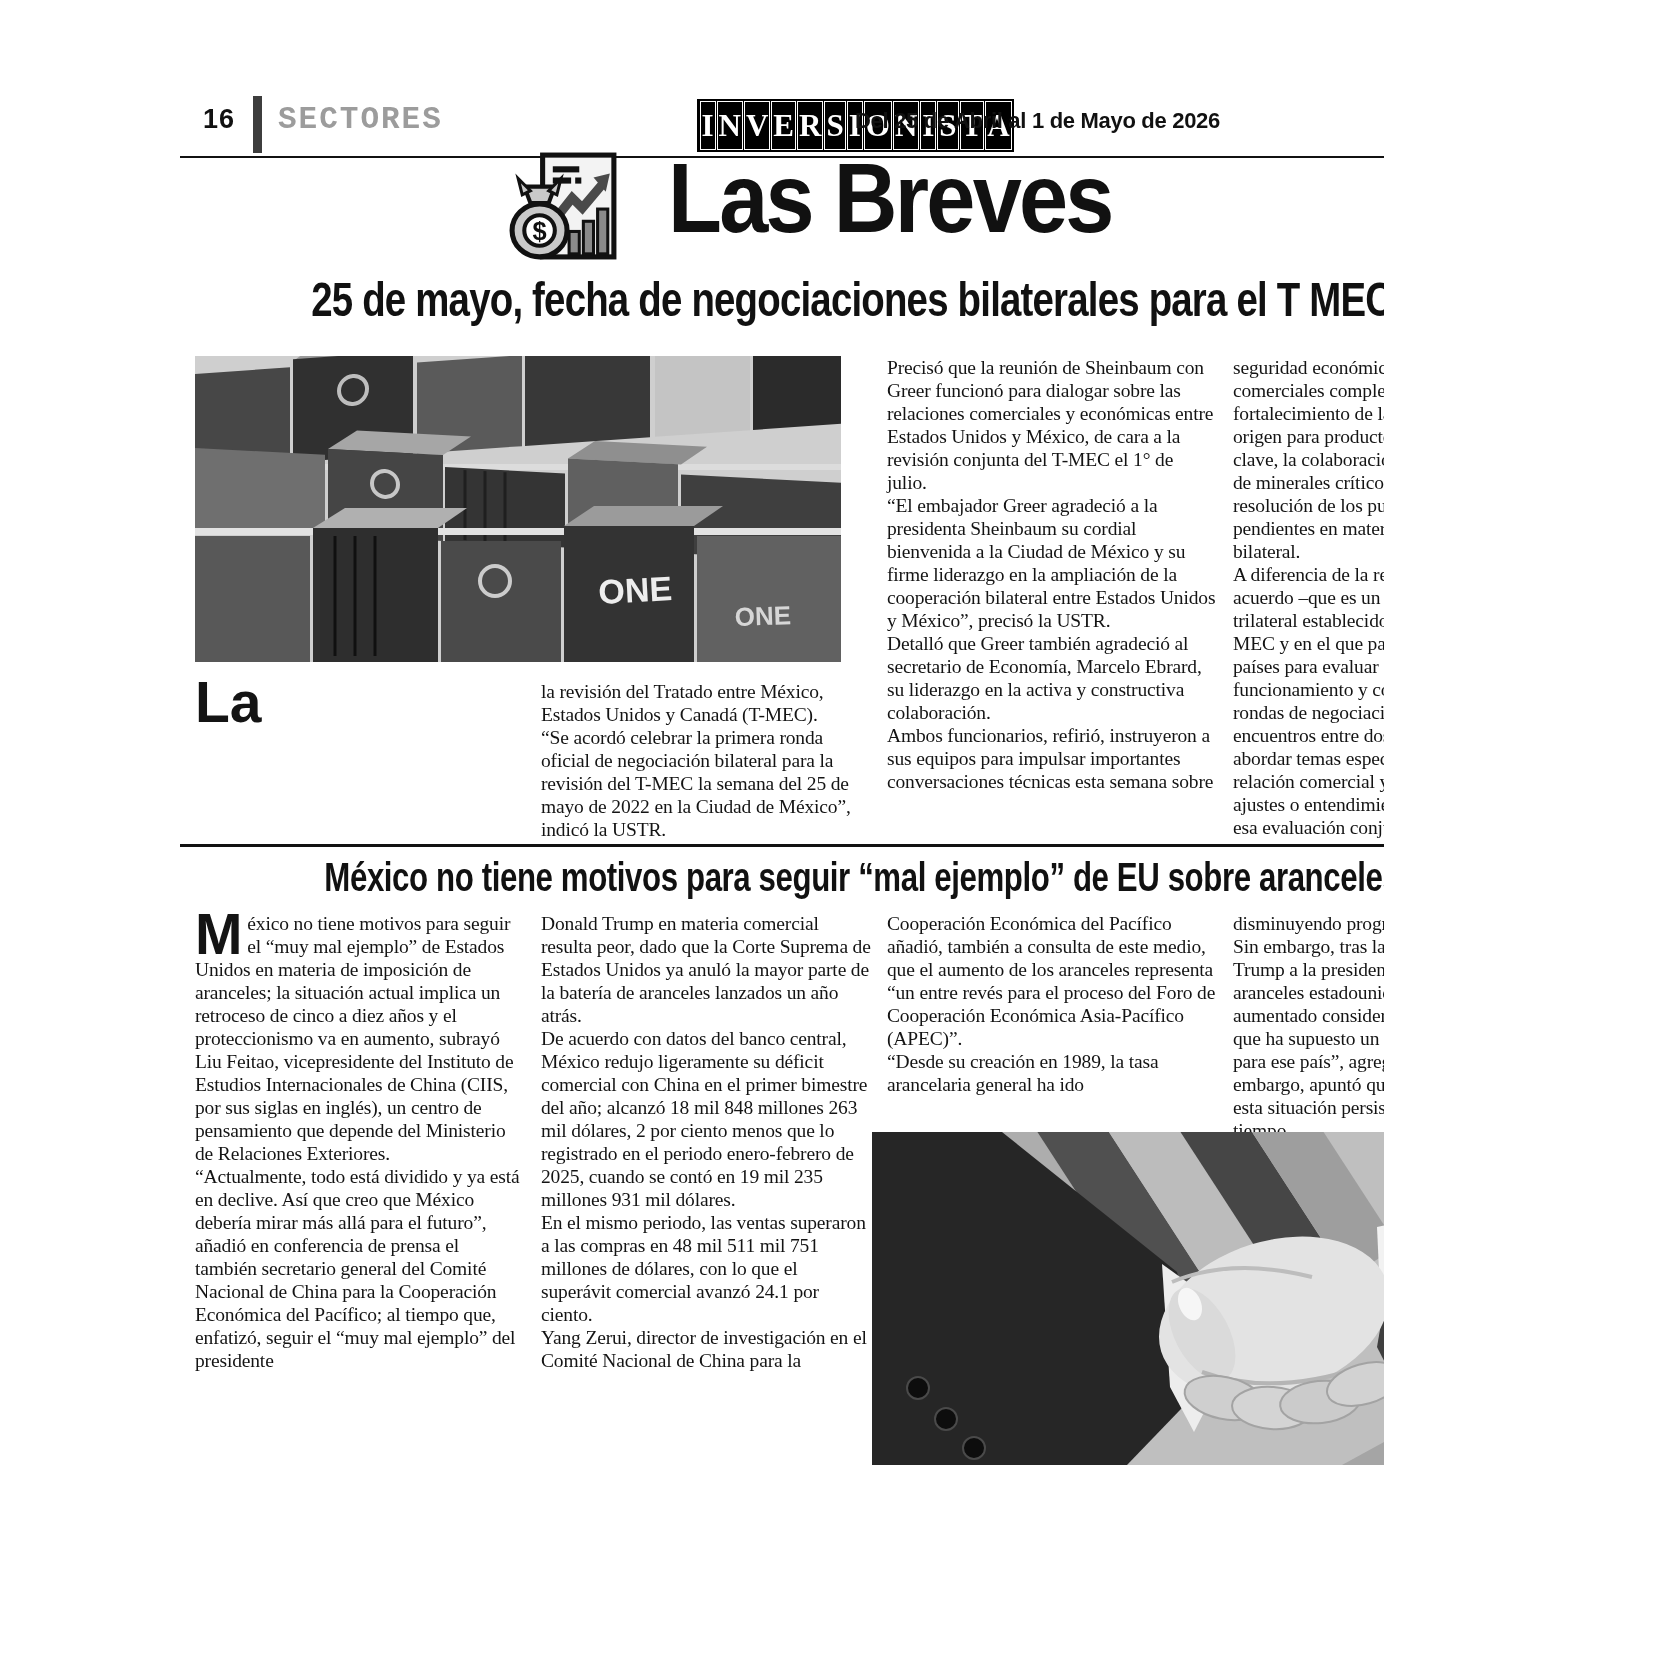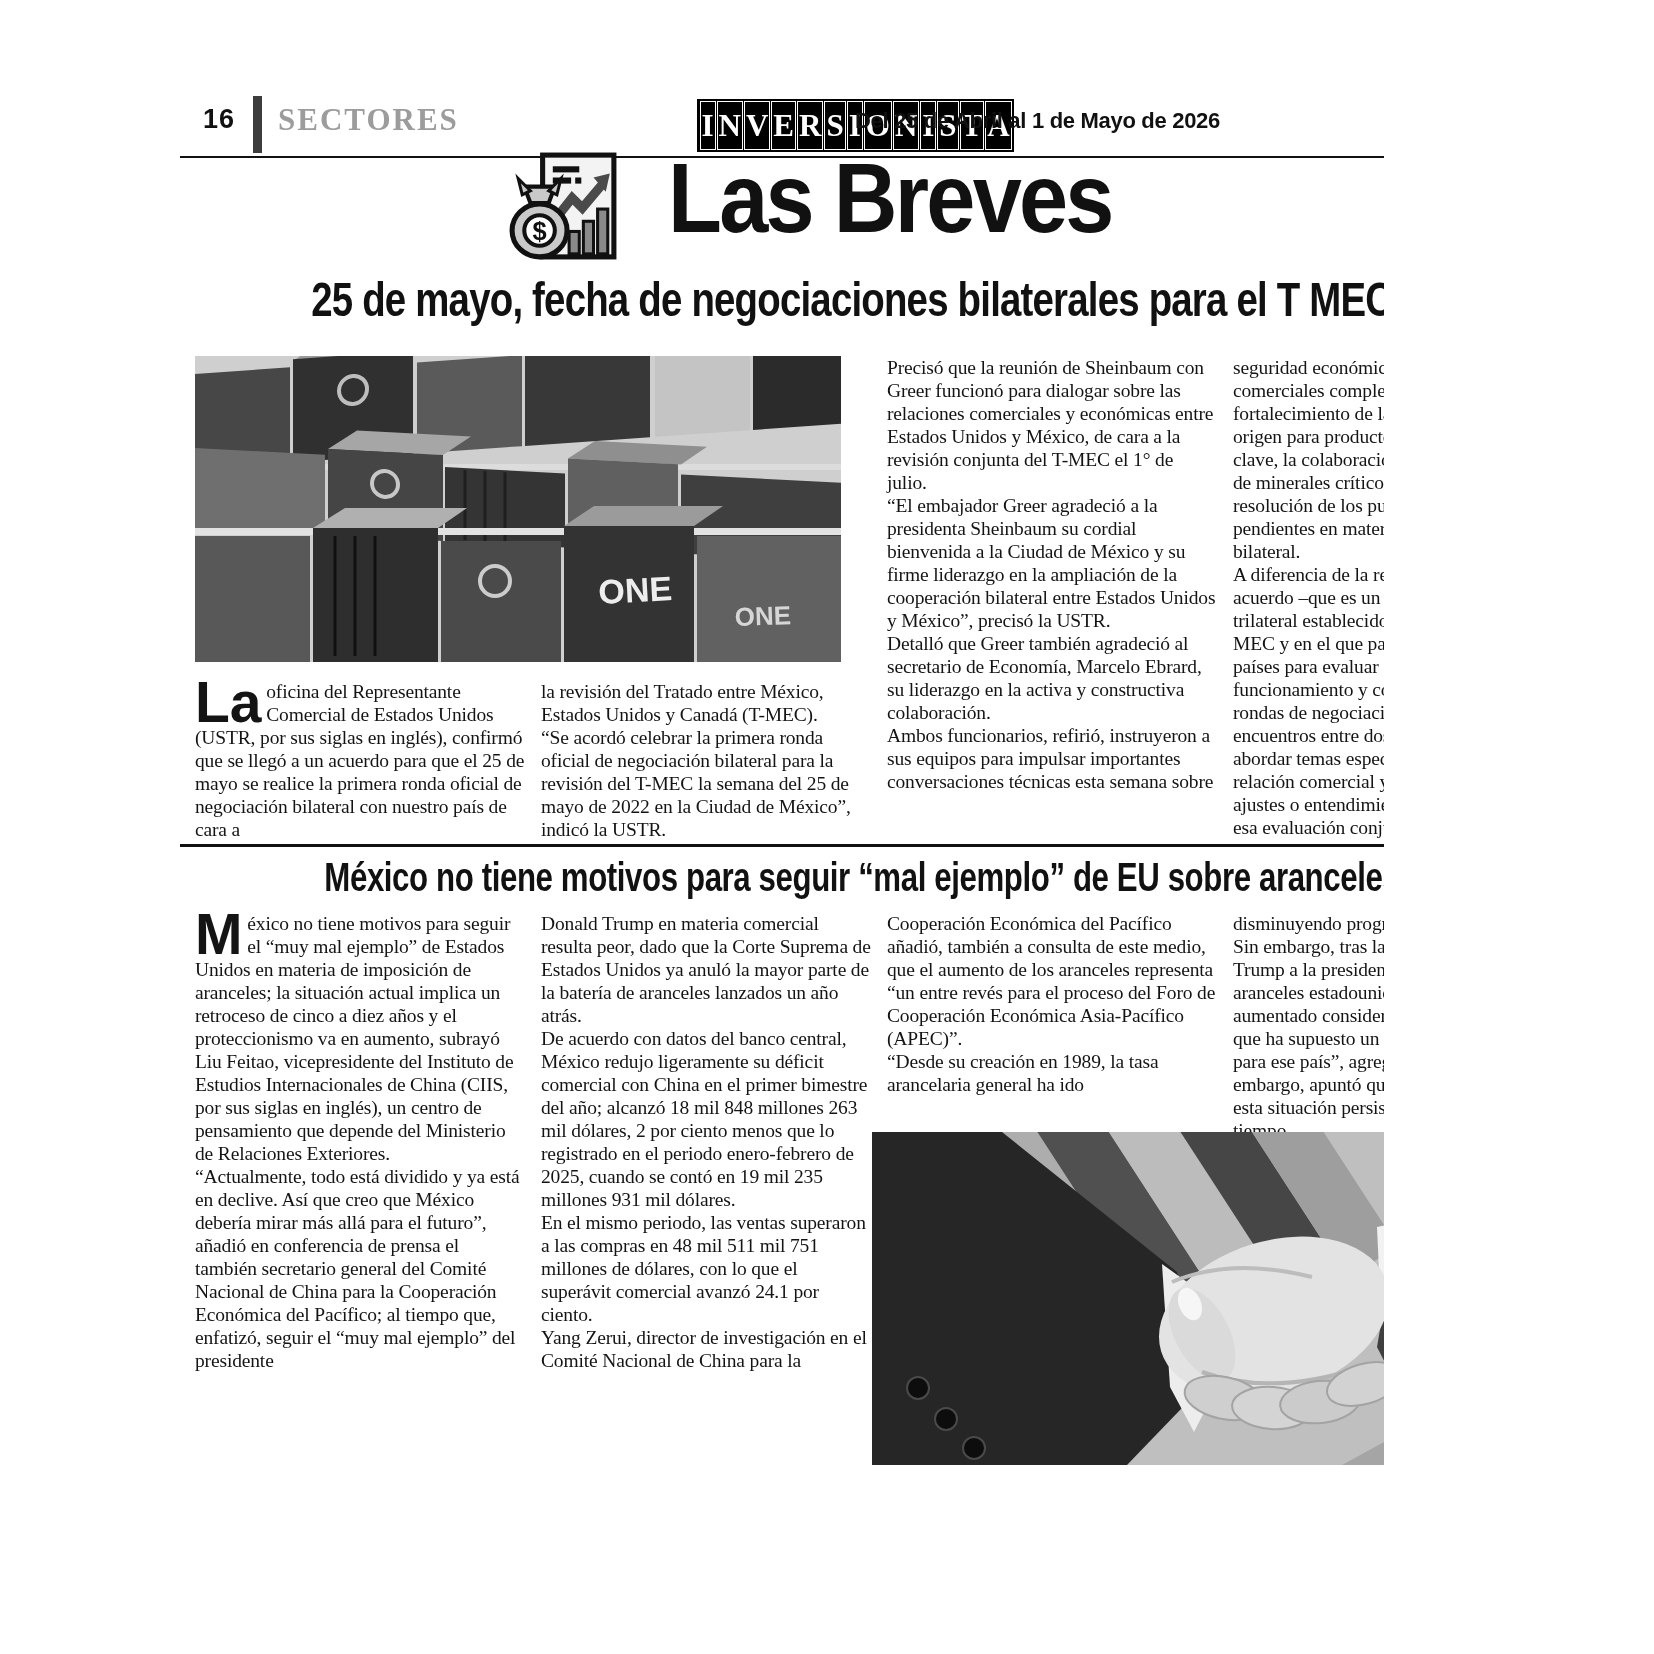--- a/index.html
+++ b/index.html
@@ -3,21 +3,21 @@
 <meta charset="utf-8">
 <style>
   * { margin:0; padding:0; box-sizing:border-box; }
   html,body { background:#ffffff; }
   body { width:1654px; height:1654px; font-family:"Liberation Sans", sans-serif; color:#111; position:relative; }
   .page { position:relative; width:1384px; height:1654px; background:#fff; overflow:hidden; }
 
   
   .page-num { position:absolute; left:203px; top:104px; font-size:27px; font-weight:bold; letter-spacing:1px; }
   .section-bar { position:absolute; left:253px; top:96px; width:9px; height:57px; background:#3d3d3d; }
-  .section-label { position:absolute; left:278px; top:102px; font-family:Liberation Serif, serif;
+  .section-label { position:absolute; left:278px; top:102px; font-family:Liberation Mono, monospace;
                    font-size:31px; font-weight:bold; color:#9c9c9c; letter-spacing:2px; }
   .masthead { position:absolute; left:697px; top:99px; height:53px; background:#000; display:flex;
               align-items:stretch; padding:2px; }
   .mast-letter { display:flex; align-items:center; justify-content:center; min-width:15px;
                  border:1.5px solid #fff; margin:0 0.5px; color:#fff; background:#000;
                  font-family:"Liberation Serif", serif; font-size:31px; font-weight:bold;
                  padding:0 1px; line-height:1; }
   .date-range { position:absolute; right:164px; top:108px; font-size:22px; font-weight:bold; letter-spacing:-0.3px;text-align:center; }
   .header-rule { position:absolute; left:180px; top:156px; width:1312px; height:2px; background:#111; }
 
@@ -143,21 +143,21 @@
         <line x1="160" y1="180" x2="160" y2="300" stroke="#101010" stroke-width="3"></line>
         <line x1="180" y1="180" x2="180" y2="300" stroke="#101010" stroke-width="3"></line>
         <circle cx="300" cy="225" r="15" fill="none" stroke="#cccccc" stroke-width="4"></circle>
         <text x="404" y="248" font-size="34" font-weight="bold" fill="#ededed" font-family="Liberation Sans, sans-serif" transform="rotate(-3 404 248)">ONE</text>
         <text x="540" y="270" font-size="26" font-weight="bold" fill="#d6d6d6" font-family="Liberation Sans, sans-serif" transform="rotate(-2 540 270)">ONE</text>
       </g>
     </svg>
   </div>
 
   <div class="article article1">
-    <p class="coltext pad-img"><span class="dropcap">La</span><span class="text">oficina del Representante Comercial de Estados Unidos (USTR, por sus siglas en inglés), confirmó que se llegó a un acuerdo para que el 25 de mayo se realice la primera ronda oficial de negociación bilateral con nuestro país de cara a</span></p>
+    <p class="coltext pad-img"><span class="dropcap">La</span></p>
     <p class="coltext pad-img"><span class="text">la revisión del Tratado entre México, Estados Unidos y Canadá (T-MEC).
 “Se acordó celebrar la primera ronda oficial de negociación bilateral para la revisión del T-MEC la semana del 25 de mayo de 2022 en la Ciudad de México”, indicó la USTR.</span></p>
     <p class="coltext"><span class="text">Precisó que la reunión de Sheinbaum con Greer funcionó para dialogar sobre las relaciones comerciales y económicas entre Estados Unidos y México, de cara a la revisión conjunta del T-MEC el 1° de julio.
 “El embajador Greer agradeció a la presidenta Sheinbaum su cordial bienvenida a la Ciudad de México y su firme liderazgo en la ampliación de la cooperación bilateral entre Estados Unidos y México”, precisó la USTR.
 Detalló que Greer también agradeció al secretario de Economía, Marcelo Ebrard, su liderazgo en la activa y constructiva colaboración.
 Ambos funcionarios, refirió, instruyeron a sus equipos para impulsar importantes conversaciones técnicas esta semana sobre</span></p>
     <p class="coltext"><span class="text">seguridad económica y acciones comerciales complementarias, el fortalecimiento de las reglas de origen para productos industriales clave, la colaboración en materia de minerales críticos y la resolución de los puntos débiles pendientes en materia de comercio bilateral.
 A diferencia de la revisión del acuerdo –que es un proceso trilateral establecido en el propio T-MEC y en el que participan los tres países para evaluar su funcionamiento y continuidad–, las rondas de negociación bilateral son encuentros entre dos naciones para abordar temas específicos de la relación comercial y avanzar en ajustes o entendimientos previos a esa evaluación conjunta.</span></p>
   </div>
 

